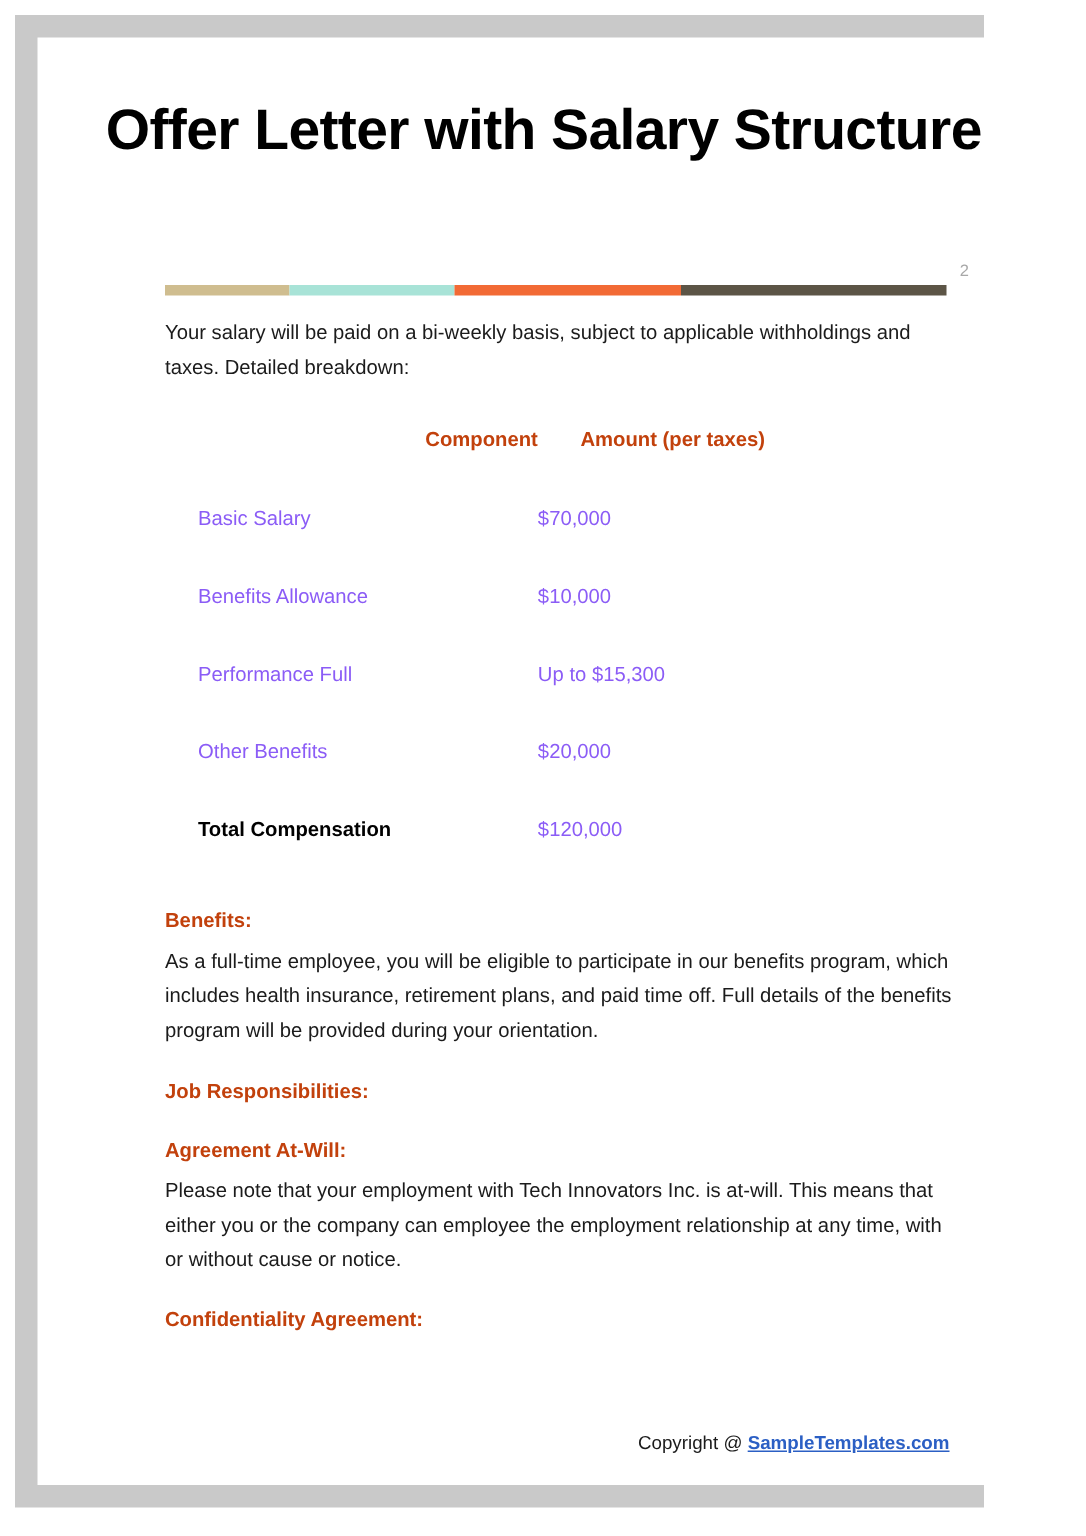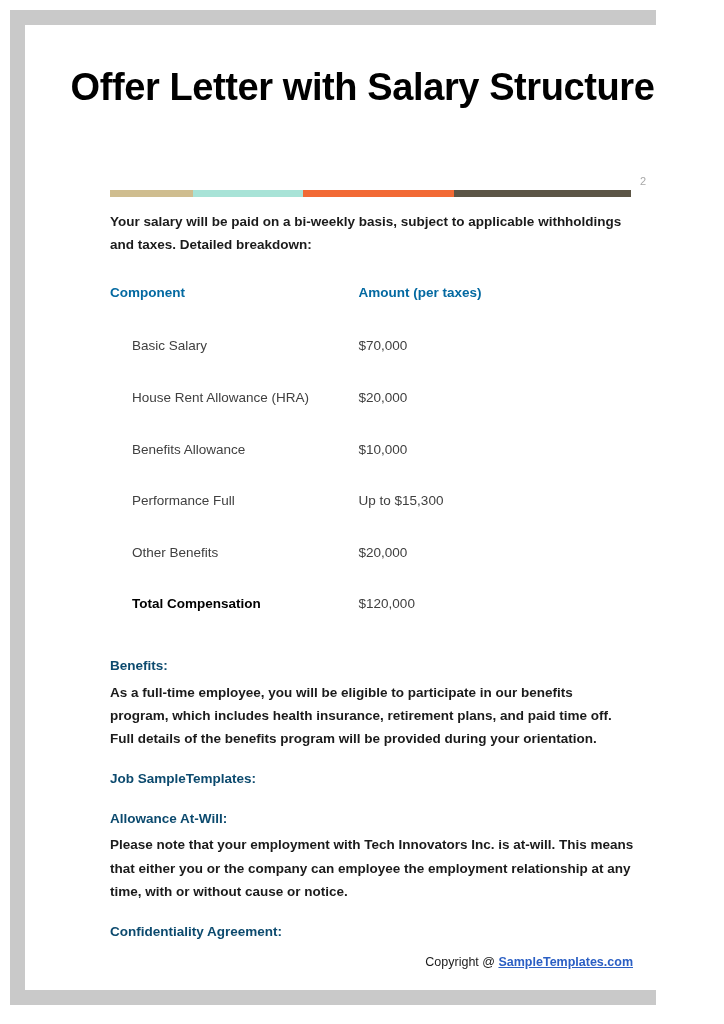--- a/index.html
+++ b/index.html
@@ -78,59 +78,58 @@
     left: 85px;
     top: 185px;
     width: 525px;
   }
 
   p.para {
     margin: 0 0 0 0;
     font-size: 13.5px;
     line-height: 1.72;
     color: #1b1b1b;
-    font-weight: bold;
   }
 
   .intro { margin-top: 0; }
 
   
   .salary-table {
     margin-top: 26px;
     width: 400px;
     border-collapse: collapse;
   }
   .salary-table th {
     font-size: 13.5px;
     font-weight: bold;
-    color: #0369a1;
-    text-align: left;
+    color: #c2410c;
+    text-align: right;
     padding: 0 0 22px 0;
     line-height: 1.7;
     vertical-align: top;
   }
   .salary-table th.col-component { width: 175px; }
   .salary-table th.col-amount { width: 120px; }
   .salary-table td {
     font-size: 13.5px;
-    color: #404040;
+    color: #8b5cf6;
     line-height: 1.6;
     padding: 8px 0 22px 0;
     vertical-align: top;
   }
   .salary-table td.cell-component { padding-left: 22px; width: 175px; }
   .salary-table td.cell-amount { padding-left: 0; }
   .salary-table tr.total-row td.cell-component { font-weight: bold; color: #000; }
 
   
   .section { margin-top: 18px; }
   .section-heading {
     font-size: 13.5px;
     font-weight: bold;
-    color: #0c4a6e;
+    color: #c2410c;
     margin: 0 0 4px 0;
     line-height: 1.6;
   }
 
   
   .footer {
     position: absolute;
     left: 0;
     top: 930px;
     width: 675px;
@@ -173,24 +172,20 @@
             <th class="col-component">Component</th>
             <th class="col-amount">Amount (per taxes)</th>
           </tr>
         </thead>
         <tbody id="salary-table-body">
             <tr>
               <td class="cell-component">Basic Salary</td>
               <td class="cell-amount">$70,000</td>
             </tr>
             <tr>
-              <td class="cell-component">House Rent Allowance (HRA)</td>
-              <td class="cell-amount">$20,000</td>
-            </tr>
-            <tr>
               <td class="cell-component">Benefits Allowance</td>
               <td class="cell-amount">$10,000</td>
             </tr>
             <tr>
               <td class="cell-component">Performance Full</td>
               <td class="cell-amount">Up to $15,300</td>
             </tr>
             <tr>
               <td class="cell-component">Other Benefits</td>
               <td class="cell-amount">$20,000</td>
@@ -201,24 +196,24 @@
             </tr>
           </tbody>
       </table>
 
       <div id="sections-container">
           <div class="section">
             <p class="section-heading">Benefits:</p>
             <p class="para">As a full-time employee, you will be eligible to participate in our benefits program, which includes health insurance, retirement plans, and paid time off. Full details of the benefits program will be provided during your orientation.</p>
           </div>
           <div class="section">
-            <p class="section-heading">Job SampleTemplates:</p>
-          </div>
-          <div class="section">
-            <p class="section-heading">Allowance At-Will:</p>
+            <p class="section-heading">Job Responsibilities:</p>
+          </div>
+          <div class="section">
+            <p class="section-heading">Agreement At-Will:</p>
             <p class="para">Please note that your employment with Tech Innovators Inc. is at-will. This means that either you or the company can employee the employment relationship at any time, with or without cause or notice.</p>
           </div>
           <div class="section">
             <p class="section-heading">Confidentiality Agreement:</p>
           </div>
         </div>
 
     </div>
 
     <div class="footer">

